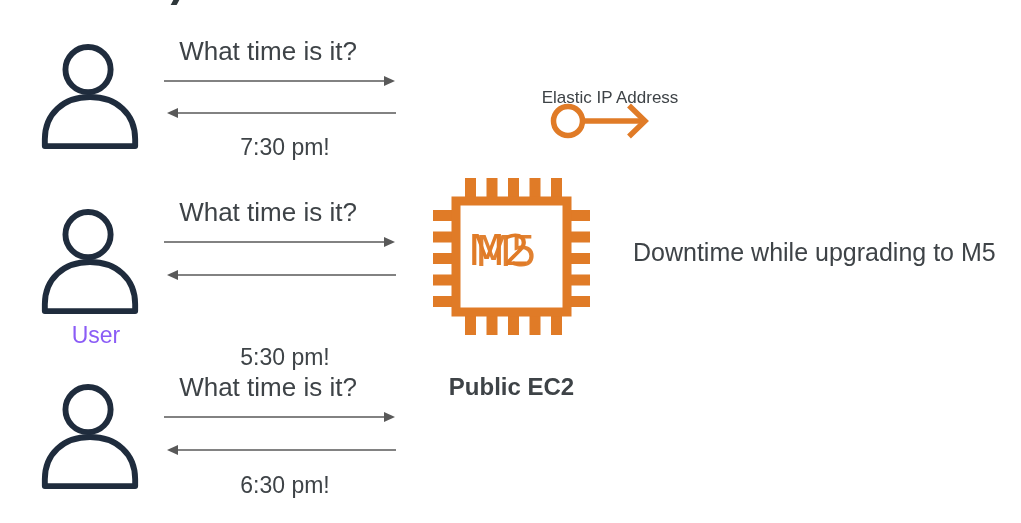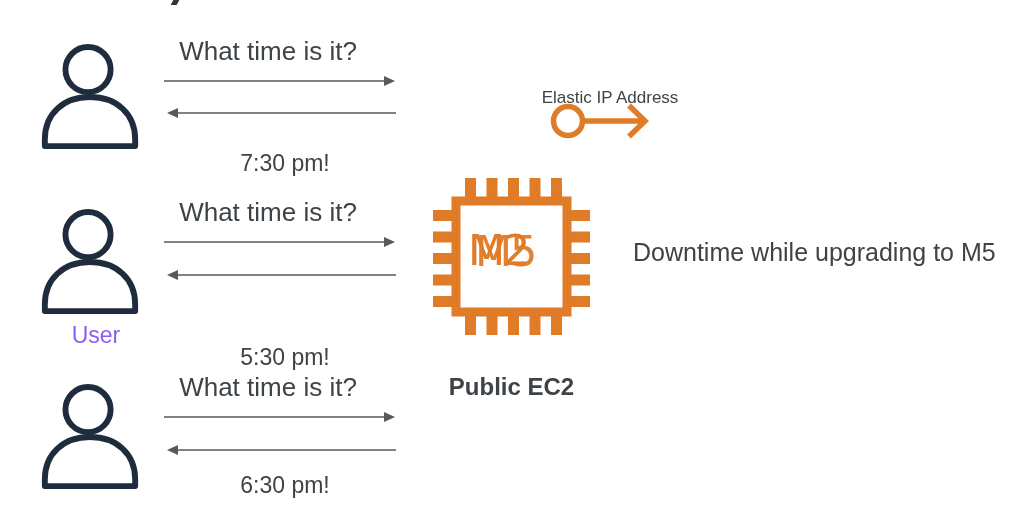--- a/index.html
+++ b/index.html
@@ -73,21 +73,21 @@
 
   <div class="abs qtext" style="left:168px;top:36px;">What time is it?</div>
   <svg class="abs" style="left:164px;top:74px;" width="232" height="14">
     <line x1="0" y1="7" x2="221" y2="7" stroke="#595959" stroke-width="1.4"></line>
     <polygon points="220,2 231,7 220,12" fill="#595959"></polygon>
   </svg>
   <svg class="abs" style="left:167px;top:106px;" width="230" height="14">
     <polygon points="11,2 0,7 11,12" fill="#595959"></polygon>
     <line x1="10" y1="7" x2="229" y2="7" stroke="#595959" stroke-width="1.4"></line>
   </svg>
-  <div class="abs atext" style="left:185px;top:150px;">7:30 pm!</div>
+  <div class="abs atext" style="left:185px;top:134px;">7:30 pm!</div>
 
   <div class="abs qtext" style="left:168px;top:197px;">What time is it?</div>
   <svg class="abs" style="left:164px;top:235px;" width="232" height="14">
     <line x1="0" y1="7" x2="221" y2="7" stroke="#595959" stroke-width="1.4"></line>
     <polygon points="220,2 231,7 220,12" fill="#595959"></polygon>
   </svg>
   <svg class="abs" style="left:167px;top:268px;" width="230" height="14">
     <polygon points="11,2 0,7 11,12" fill="#595959"></polygon>
     <line x1="10" y1="7" x2="229" y2="7" stroke="#595959" stroke-width="1.4"></line>
   </svg>

